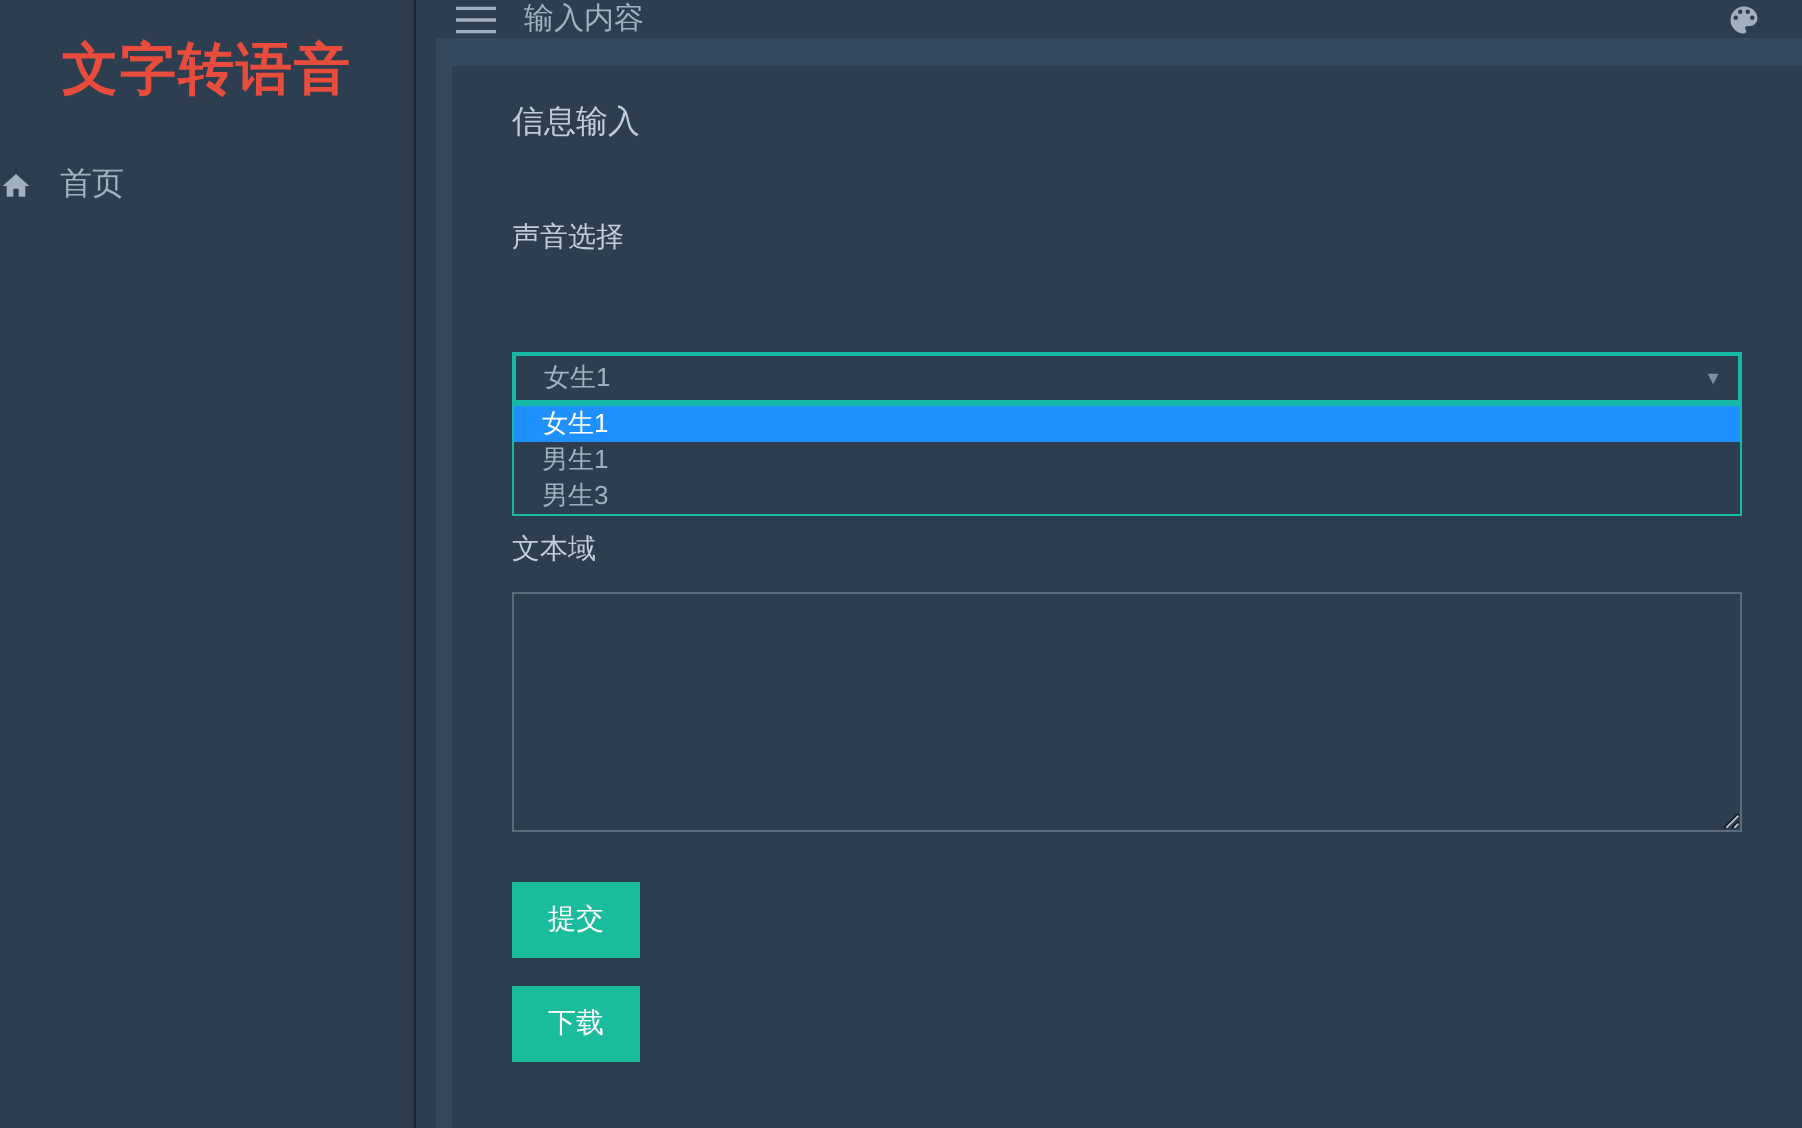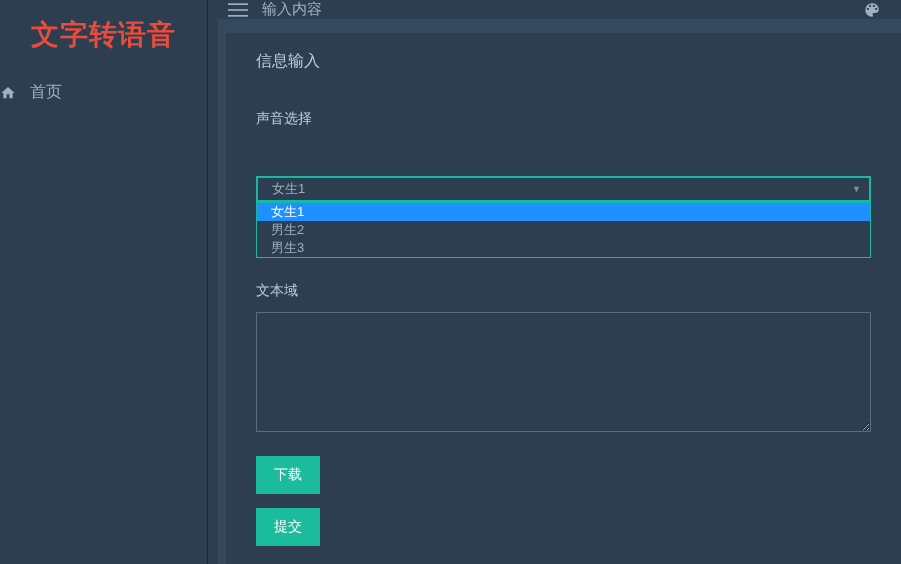--- a/index.html
+++ b/index.html
@@ -125,21 +125,21 @@
       font-size: 13px;
       color: #a0b0c0;
       cursor: pointer;
       line-height: 16px;
     }
     .dropdown-item.selected {
       background-color: #1e90ff;
       color: #fff;
     }
     .textarea-label {
-      margin-top: 24px;
+      margin-top: 8px;
     }
     .textarea {
       width: 100%;
       height: 120px;
       border: 1px solid #5a6b7c;
       background-color: #2c3e50;
       resize: both;
       padding: 8px;
       color: #c0ccd8;
       font-size: 14px;
@@ -196,29 +196,29 @@
       <div class="panel-title">信息输入</div>
 
       <div class="field-label">声音选择</div>
       <div class="select-wrap">
         <div class="select-display">
           <span>女生1</span>
           <span class="select-caret">▼</span>
         </div>
         <div class="dropdown">
           <div class="dropdown-item selected">女生1</div>
-          <div class="dropdown-item">男生2</div>
+          <div class="dropdown-item">男生1</div>
           <div class="dropdown-item">男生3</div>
         </div>
       </div>
 
       <div class="field-label textarea-label">文本域</div>
       <textarea class="textarea" value="" style=""></textarea>
 
       <div class="btn-row">
+        <button class="btn">提交</button>
+      </div>
+      <div class="btn-row">
         <button class="btn">下载</button>
       </div>
-      <div class="btn-row">
-        <button class="btn">提交</button>
-      </div>
     </div>
   </div>
 </div>
 
 </body></html>

